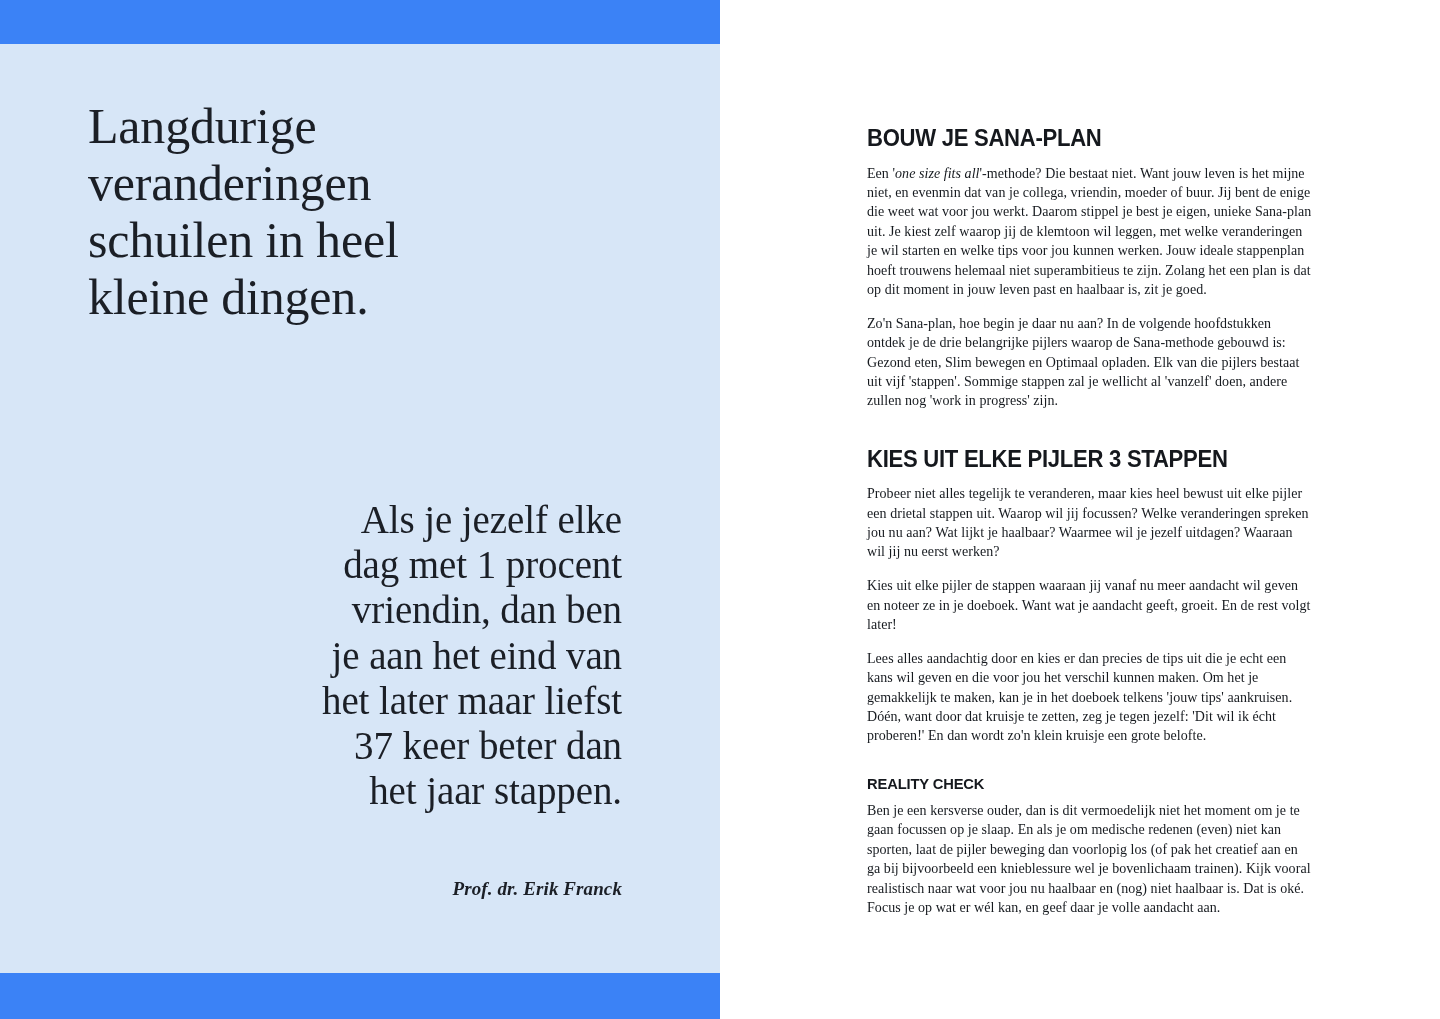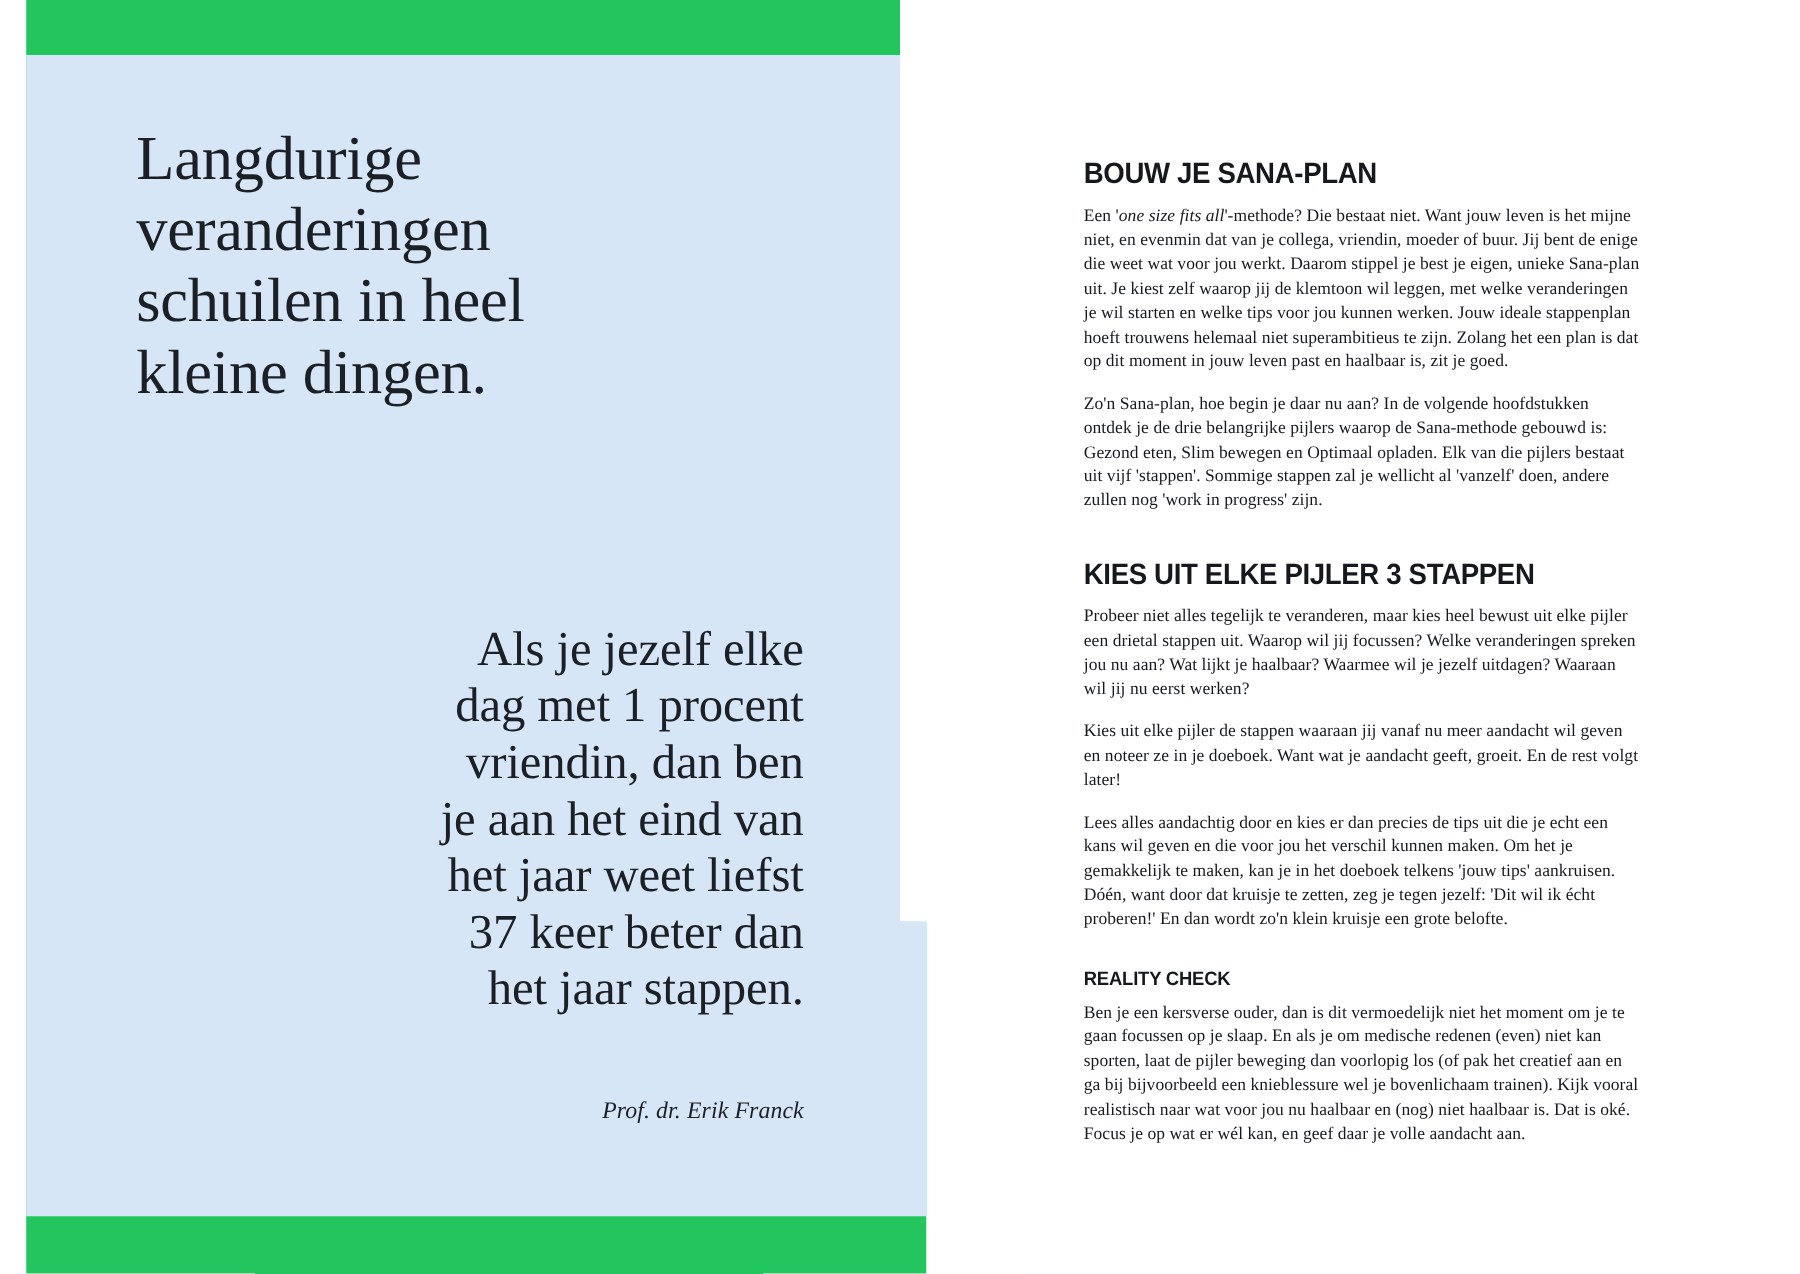--- a/index.html
+++ b/index.html
@@ -22,22 +22,21 @@
     overflow: hidden;
   }
 
   
   #left-page {
     position: absolute;
     left: 0;
     top: 0;
     width: 720px;
     height: 1019px;
-    background: #22c55e;
-    margin-left: 21px;
+    background: #3b82f6;
   }
 
   #blue-panel {
     position: absolute;
     left: 0;
     top: 44px;
     width: 720px;
     height: 929px;
     background: #d7e6f7;
   }
@@ -71,21 +70,21 @@
     letter-spacing: -0.1px;
   }
   #quote-bottom .qline { display: block; white-space: nowrap; }
 
   #quote-attrib {
     position: absolute;
     right: 98px;
     top: 878px;
     font-family: "Liberation Serif", serif;
     font-style: italic;
-    font-weight: 400;
+    font-weight: 700;
     font-size: 19px;
     color: #1b1f26;
     text-align: right;
     letter-spacing: 0.1px;
   }
 
   
   #right-page {
     position: absolute;
     left: 720px;
@@ -153,21 +152,21 @@
       <span class="qline">veranderingen</span>
       <span class="qline">schuilen in heel</span>
       <span class="qline">kleine dingen.</span>
     </div>
 
     <div id="quote-bottom">
       <span class="qline">Als je jezelf elke</span>
       <span class="qline">dag met 1 procent</span>
       <span class="qline">vriendin, dan ben</span>
       <span class="qline">je aan het eind van</span>
-      <span class="qline">het jaar weet liefst</span>
+      <span class="qline">het later maar liefst</span>
       <span class="qline">37 keer beter dan</span>
       <span class="qline">het jaar stappen.</span>
     </div>
 
     <div id="quote-attrib">Prof. dr. Erik Franck</div>
 
   </div>
 
   <div id="right-page">
 

